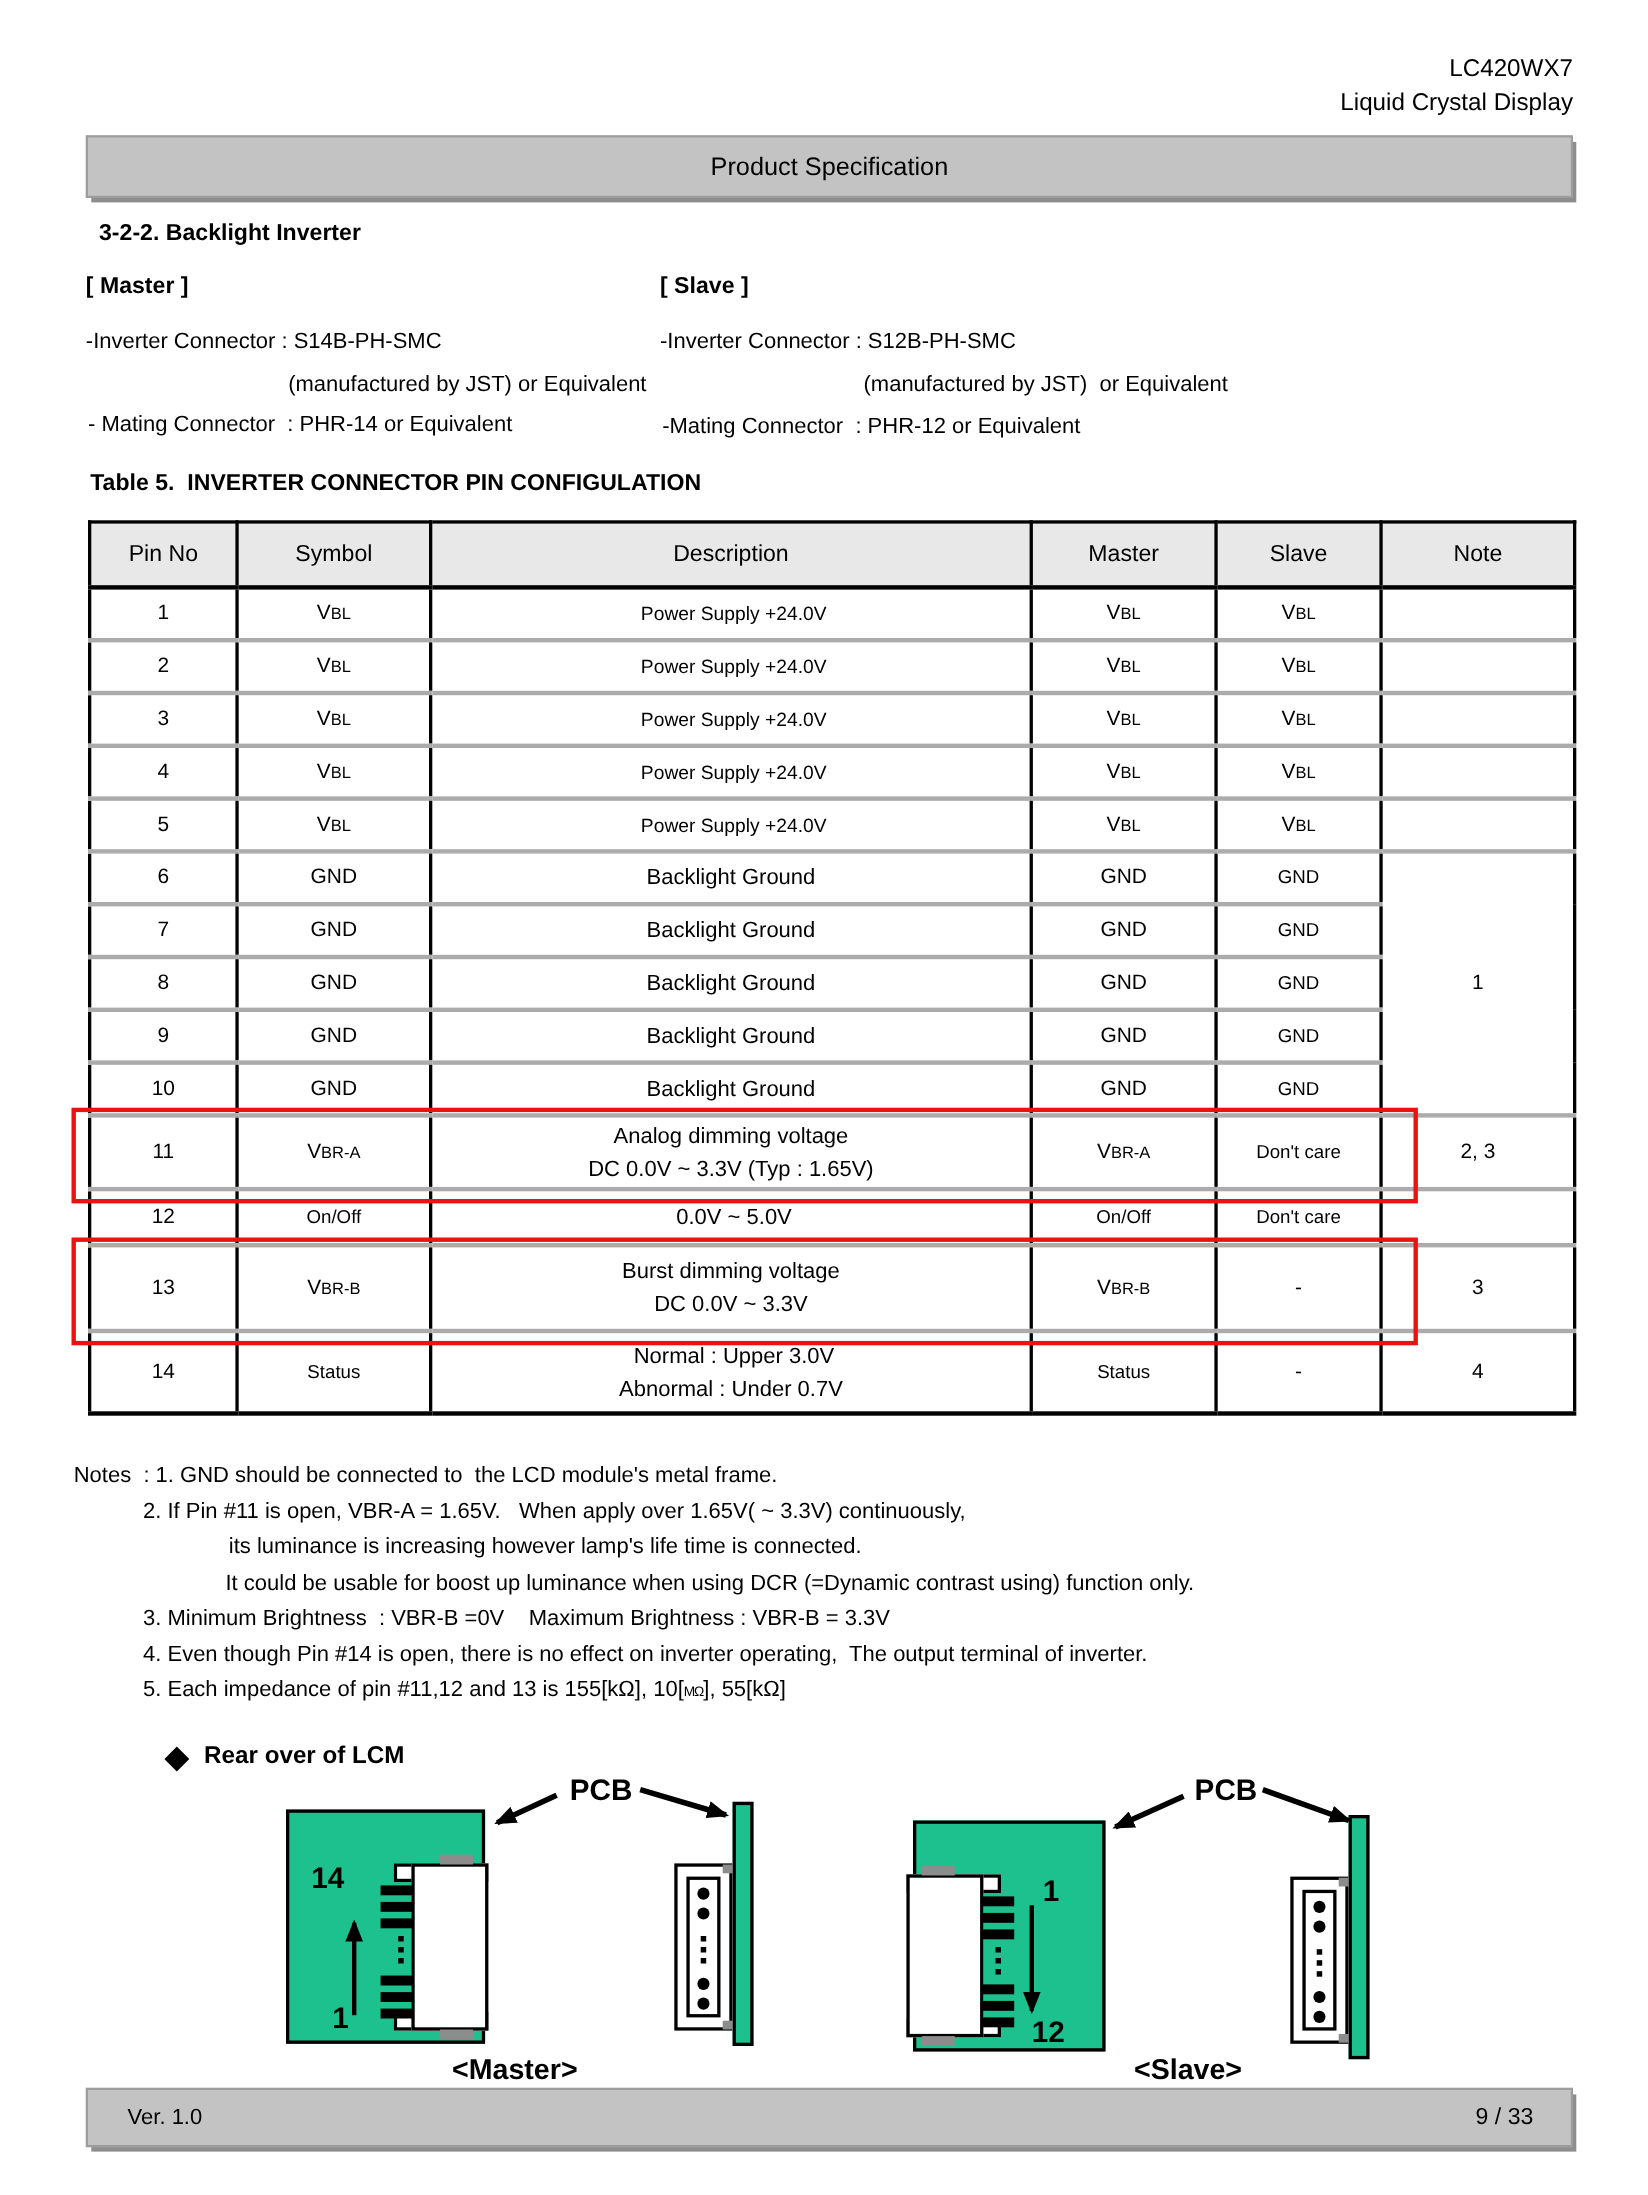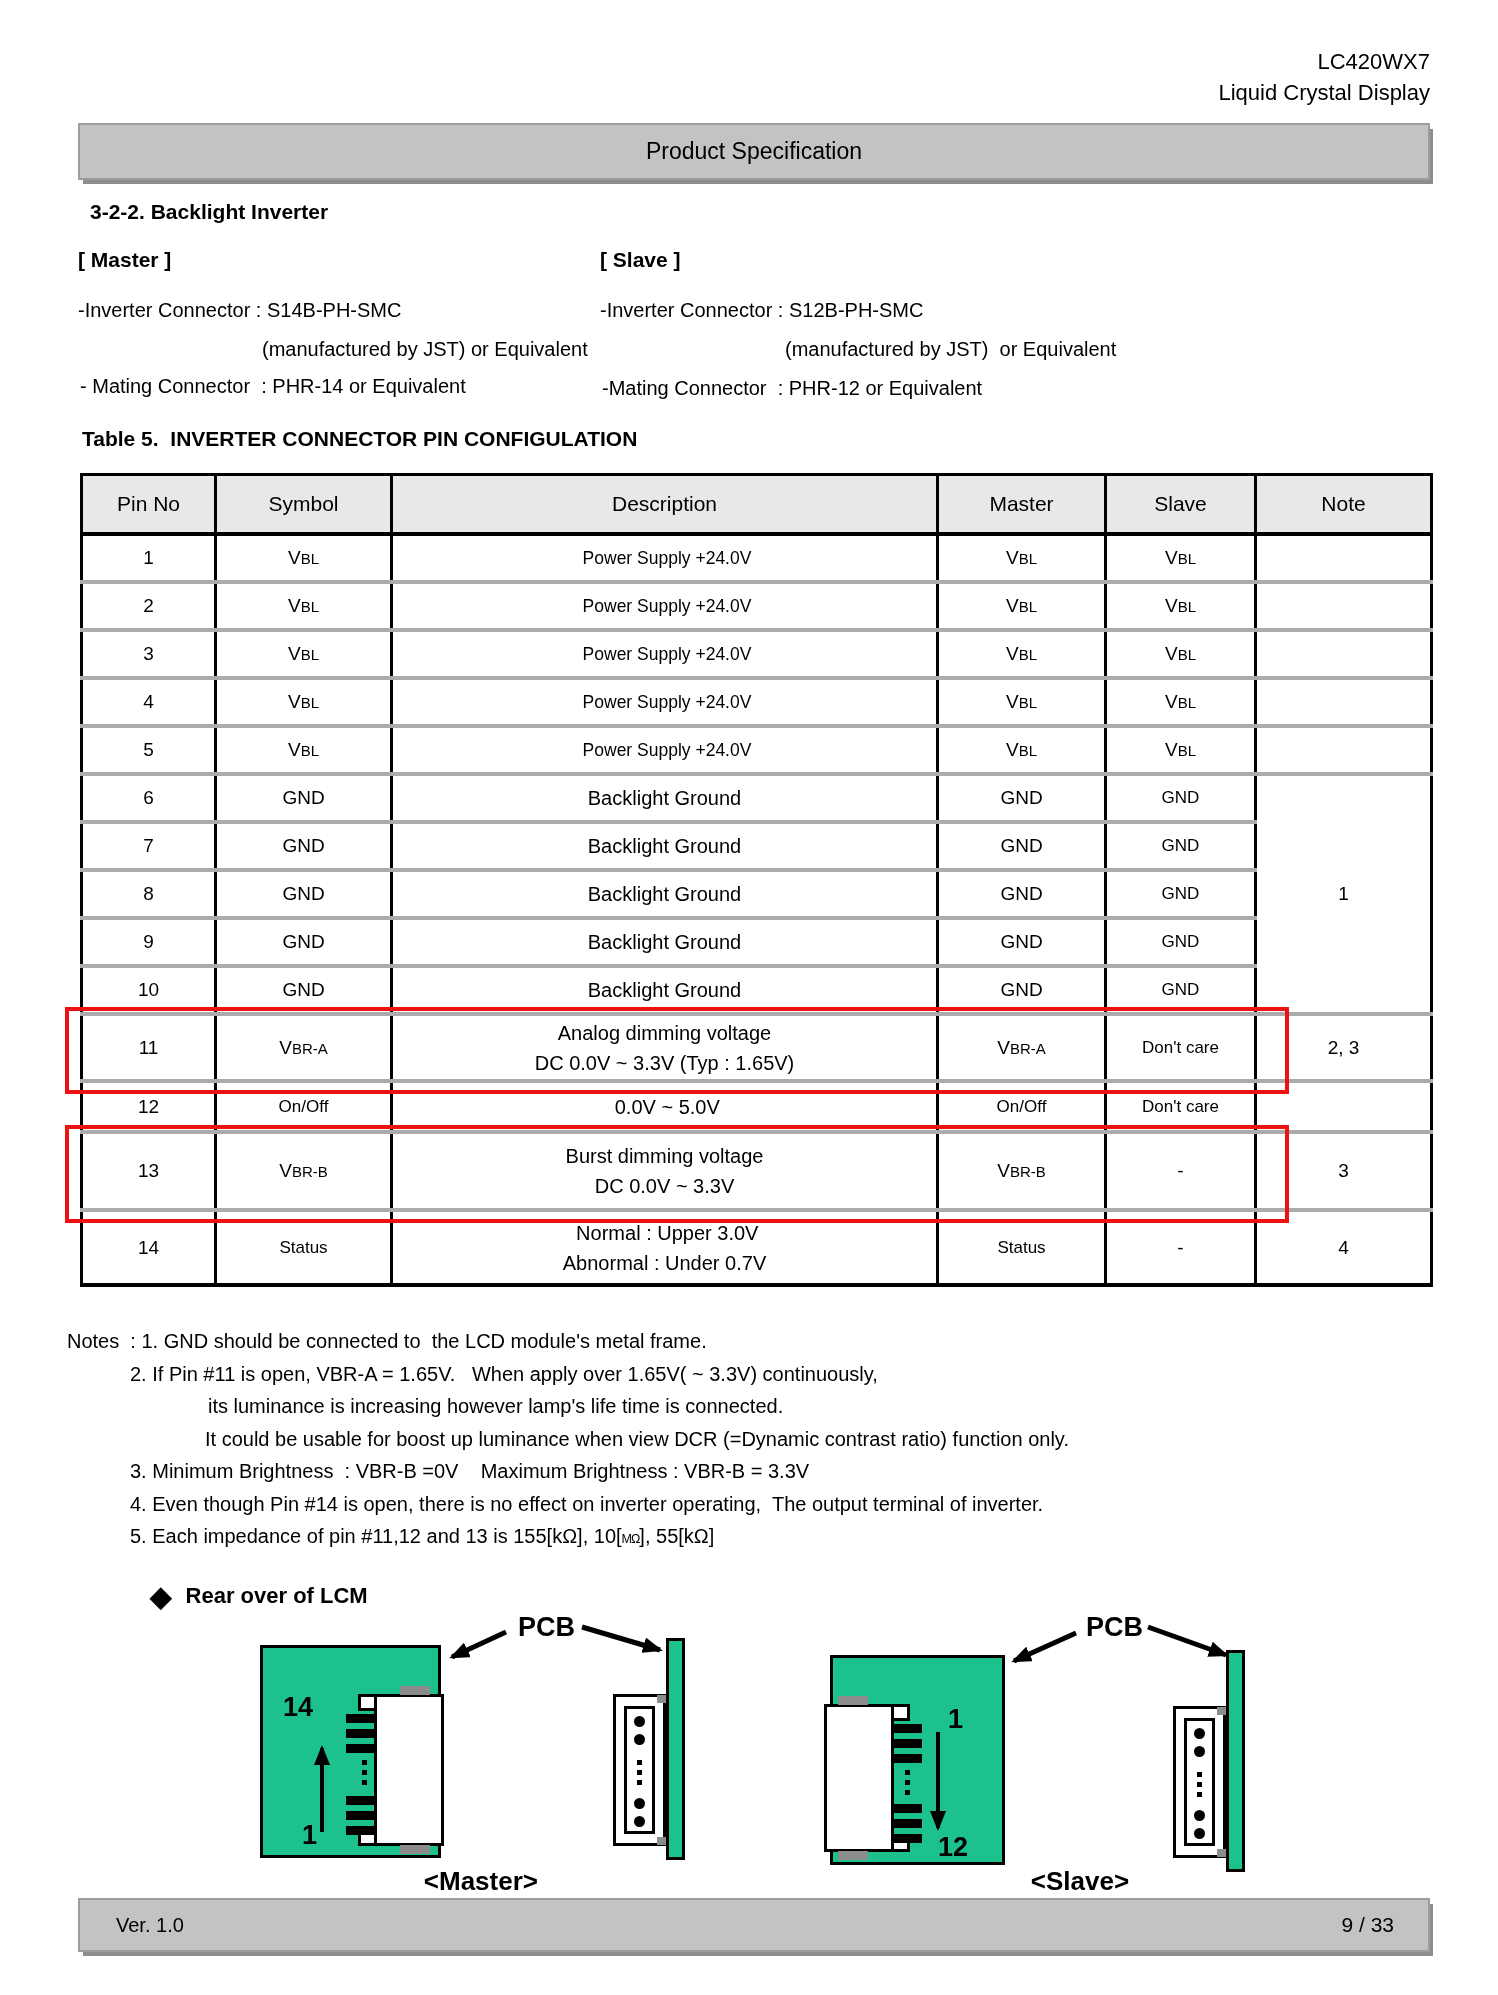--- a/index.html
+++ b/index.html
@@ -256,21 +256,21 @@
         </tbody>
     </table>
   <div class="hl-box" style="top: 534px; height: 79px; border-color: rgb(238, 17, 17);"></div>
       <div class="hl-box" style="top: 652px; height: 90px; border-color: rgb(238, 17, 17);"></div>
     </div>
 
   <div>
     <div class="note-line" style="left:67px;top:1330px;">Notes  : 1. GND should be connected to  the LCD module's metal frame.</div>
     <div class="note-line" style="left:130px;top:1363px;">2. If Pin #11 is open, VBR-A = 1.65V.   When apply over 1.65V( ~ 3.3V) continuously,</div>
     <div class="note-line" style="left:208px;top:1395px;">its luminance is increasing however lamp's life time is connected.</div>
-    <div class="note-line" style="left:205px;top:1428px;">It could be usable for boost up luminance when view DCR (=Dynamic contrast ratio) function only.</div>
+    <div class="note-line" style="left:205px;top:1428px;">It could be usable for boost up luminance when using DCR (=Dynamic contrast using) function only.</div>
     <div class="note-line" style="left:130px;top:1460px;">3. Minimum Brightness  : VBR-B =0V    Maximum Brightness : VBR-B = 3.3V</div>
     <div class="note-line" style="left:130px;top:1493px;">4. Even though Pin #14 is open, there is no effect on inverter operating,  The output terminal of inverter.</div>
     <div class="note-line" style="left:130px;top:1525px;"><span>5. Each impedance of pin #11,12 and 13 is 155[kΩ], 10[</span><span class="mohm">MΩ</span><span>], 55[kΩ]</span></div>
   </div>
 
   <div class="rear-head">
     <span class="diamond">◆</span><span>Rear over of LCM</span>
   </div>
 
   <div class="pcb-label" style="left:518px;top:1612px;">PCB</div>
@@ -299,21 +299,21 @@
   <div class="whitebox" style="left:624px;top:1706px;width:31px;height:128px;border-width:3px;"></div>
   <div class="graytab" style="left:657px;top:1695px;width:9px;height:8px;"></div>
   <div class="graytab" style="left:657px;top:1837px;width:9px;height:8px;"></div>
   <div class="big-dot" style="left:634px;top:1716px;"></div>
   <div class="big-dot" style="left:634px;top:1734px;"></div>
   <div class="sm-dot" style="left:637px;top:1760px;"></div>
   <div class="sm-dot" style="left:637px;top:1770px;"></div>
   <div class="sm-dot" style="left:637px;top:1780px;"></div>
   <div class="big-dot" style="left:634px;top:1798px;"></div>
   <div class="big-dot" style="left:634px;top:1816px;"></div>
-  <div class="caption" style="left:398px;top:1866px;text-align:right;">&lt;Master&gt;</div>
+  <div class="caption" style="left:398px;top:1866px;">&lt;Master&gt;</div>
 
   <div class="green" style="left: 830px; top: 1655px; width: 175px; height: 210px; background: rgb(28, 193, 141);"></div>
   <div class="whitebox" style="left:824px;top:1704px;width:86px;height:17px;"></div>
   <div class="whitebox" style="left:824px;top:1835px;width:86px;height:17px;"></div>
   <div class="whitebox" style="left:824px;top:1704px;width:70px;height:148px;"></div>
   <div class="graytab" style="left:838px;top:1696px;width:30px;height:9px;"></div>
   <div class="graytab" style="left:838px;top:1851px;width:30px;height:9px;"></div>
   <div class="pin-bar" style="left:892px;top:1724px;"></div>
   <div class="pin-bar" style="left:892px;top:1739px;"></div>
   <div class="pin-bar" style="left:892px;top:1754px;"></div>

